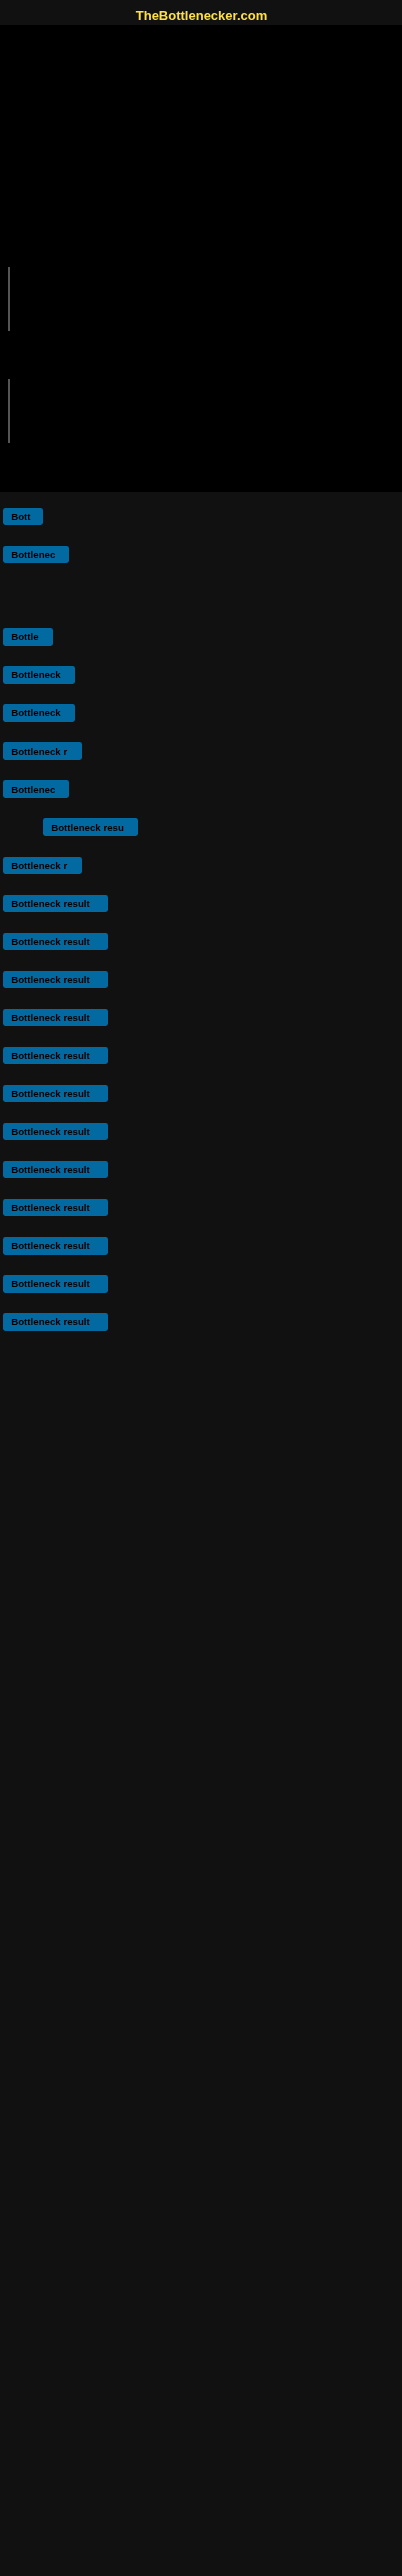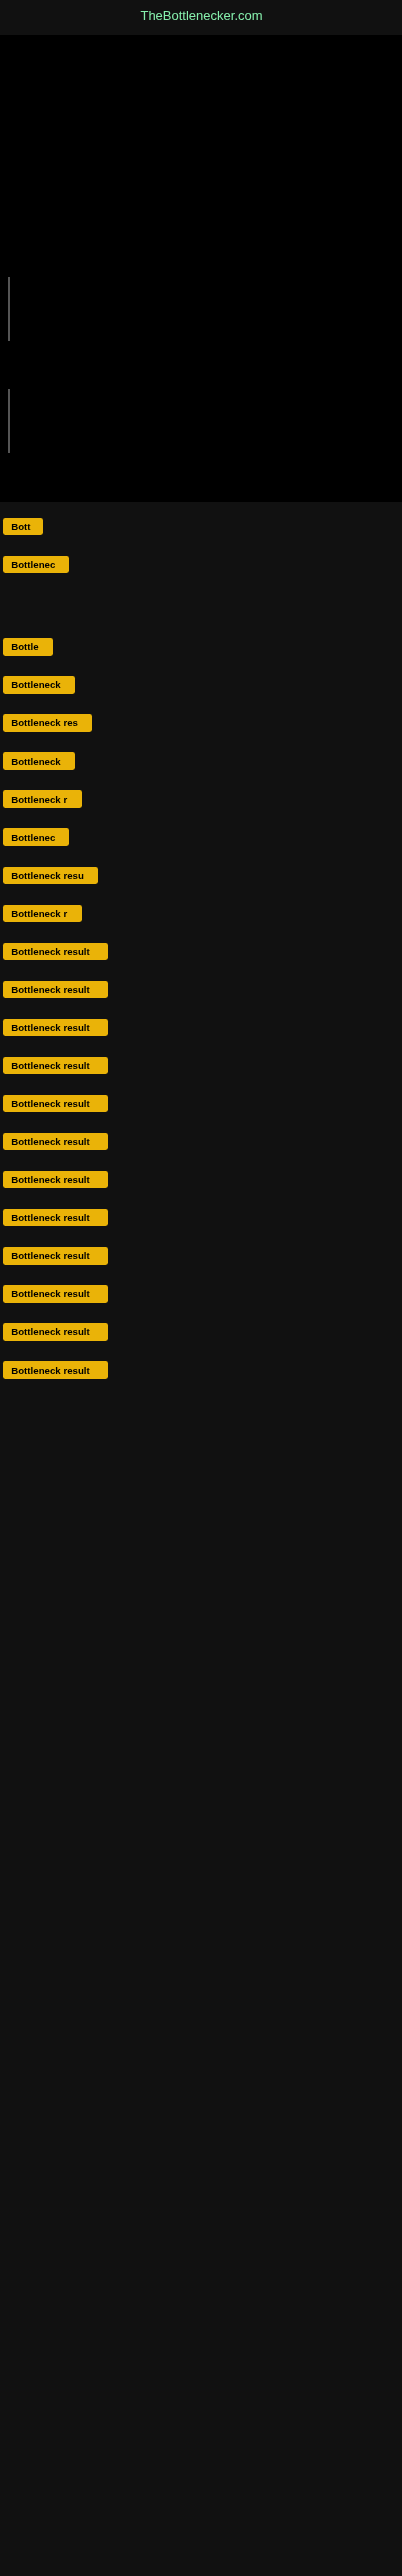--- a/index.html
+++ b/index.html
@@ -17,25 +17,25 @@
     }
 
     .page-container {
       width: 403px;
       min-height: 2576px;
       background-color: #111111;
       position: relative;
     }
 
     .site-title {
-      color: #86efac;
+      color: #fde047;
       font-size: 13px;
       text-align: center;
-      padding: 8px 0 12px 0;
-      font-weight: normal;
+      padding: 8px 0 2px 0;
+      font-weight: bold;
     }
 
     .chart-area {
       width: 100%;
       height: 467px;
       background-color: #000000;
       position: relative;
     }
 
     
@@ -50,21 +50,21 @@
       width: 100%;
     }
 
     .result-item {
       margin-bottom: 17.7px;
       padding-left: 3.2px;
     }
 
     .result-badge {
       display: inline-block;
-      background-color: #eab308;
+      background-color: #0369a1;
       color: #000000;
       font-size: 9.7px;
       font-weight: bold;
       padding: 3.2px 8px;
       border-radius: 2.4px;
       white-space: nowrap;
     }
   </style>
 </head>
 <body>
@@ -78,25 +78,24 @@
     <div class="v-line" style="left: 8px; top: 242px; height: 64px;"></div>
 
     <div class="v-line" style="left: 8px; top: 354px; height: 64px;"></div>
   </div>
 
   <div class="results-section" id="results-container">
   <div class="result-item"><span class="result-badge" style="min-width: 40px; max-width: 40px; overflow: hidden; text-overflow: ellipsis;">Bott</span></div>
       <div class="result-item"><span class="result-badge" style="min-width: 66px; max-width: 66px; overflow: hidden; text-overflow: ellipsis;">Bottlenec</span></div>
       <div class="result-item"><span class="result-badge" style="min-width: 50px; max-width: 50px; overflow: hidden; text-overflow: ellipsis; margin-top: 44px;">Bottle</span></div>
       <div class="result-item"><span class="result-badge" style="min-width: 72px; max-width: 72px; overflow: hidden; text-overflow: ellipsis;">Bottleneck</span></div>
-      <div class="result-item"><span class="result-badge" style="min-width: 89px; max-width: 89px; overflow: hidden; text-overflow: ellipsis;">Bottleneck res</span></div>
       <div class="result-item"><span class="result-badge" style="min-width: 72px; max-width: 72px; overflow: hidden; text-overflow: ellipsis;">Bottleneck</span></div>
       <div class="result-item"><span class="result-badge" style="min-width: 79px; max-width: 79px; overflow: hidden; text-overflow: ellipsis;">Bottleneck r</span></div>
       <div class="result-item"><span class="result-badge" style="min-width: 66px; max-width: 66px; overflow: hidden; text-overflow: ellipsis;">Bottlenec</span></div>
-      <div class="result-item"><span class="result-badge" style="min-width: 95px; max-width: 95px; overflow: hidden; text-overflow: ellipsis;">Bottleneck resu</span></div>
+      <div class="result-item"><span class="result-badge" style="min-width: 95px; max-width: 95px; overflow: hidden; text-overflow: ellipsis; margin-left: 40px;">Bottleneck resu</span></div>
       <div class="result-item"><span class="result-badge" style="min-width: 79px; max-width: 79px; overflow: hidden; text-overflow: ellipsis;">Bottleneck r</span></div>
       <div class="result-item"><span class="result-badge" style="min-width: 105px; max-width: 105px; overflow: hidden; text-overflow: ellipsis;">Bottleneck result</span></div>
       <div class="result-item"><span class="result-badge" style="min-width: 105px; max-width: 105px; overflow: hidden; text-overflow: ellipsis;">Bottleneck result</span></div>
       <div class="result-item"><span class="result-badge" style="min-width: 105px; max-width: 105px; overflow: hidden; text-overflow: ellipsis;">Bottleneck result</span></div>
       <div class="result-item"><span class="result-badge" style="min-width: 105px; max-width: 105px; overflow: hidden; text-overflow: ellipsis;">Bottleneck result</span></div>
       <div class="result-item"><span class="result-badge" style="min-width: 105px; max-width: 105px; overflow: hidden; text-overflow: ellipsis;">Bottleneck result</span></div>
       <div class="result-item"><span class="result-badge" style="min-width: 105px; max-width: 105px; overflow: hidden; text-overflow: ellipsis;">Bottleneck result</span></div>
       <div class="result-item"><span class="result-badge" style="min-width: 105px; max-width: 105px; overflow: hidden; text-overflow: ellipsis;">Bottleneck result</span></div>
       <div class="result-item"><span class="result-badge" style="min-width: 105px; max-width: 105px; overflow: hidden; text-overflow: ellipsis;">Bottleneck result</span></div>
       <div class="result-item"><span class="result-badge" style="min-width: 105px; max-width: 105px; overflow: hidden; text-overflow: ellipsis;">Bottleneck result</span></div>

